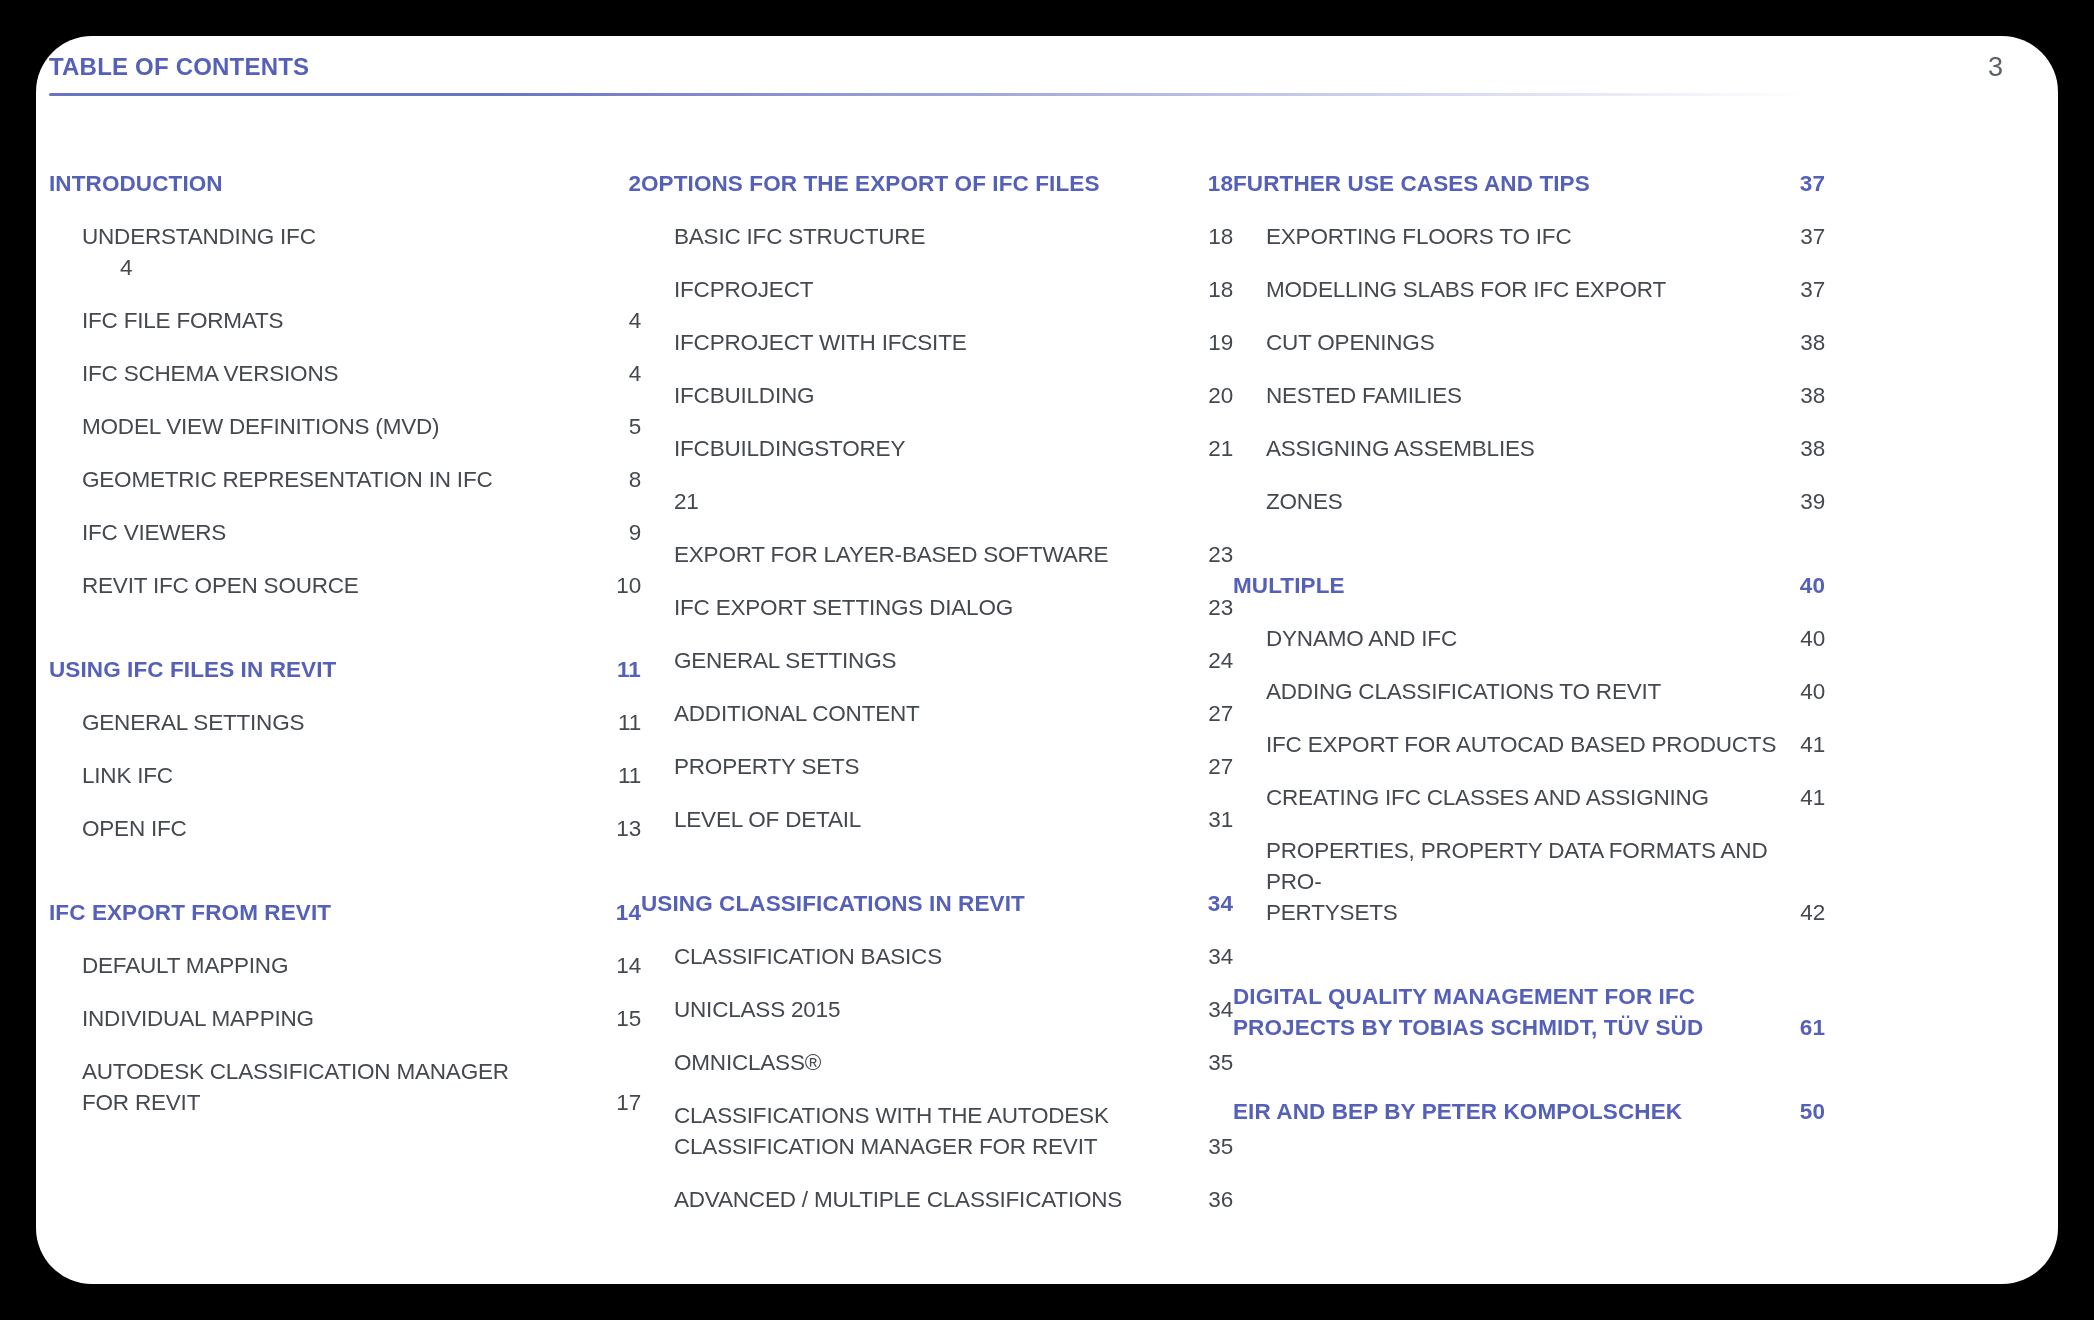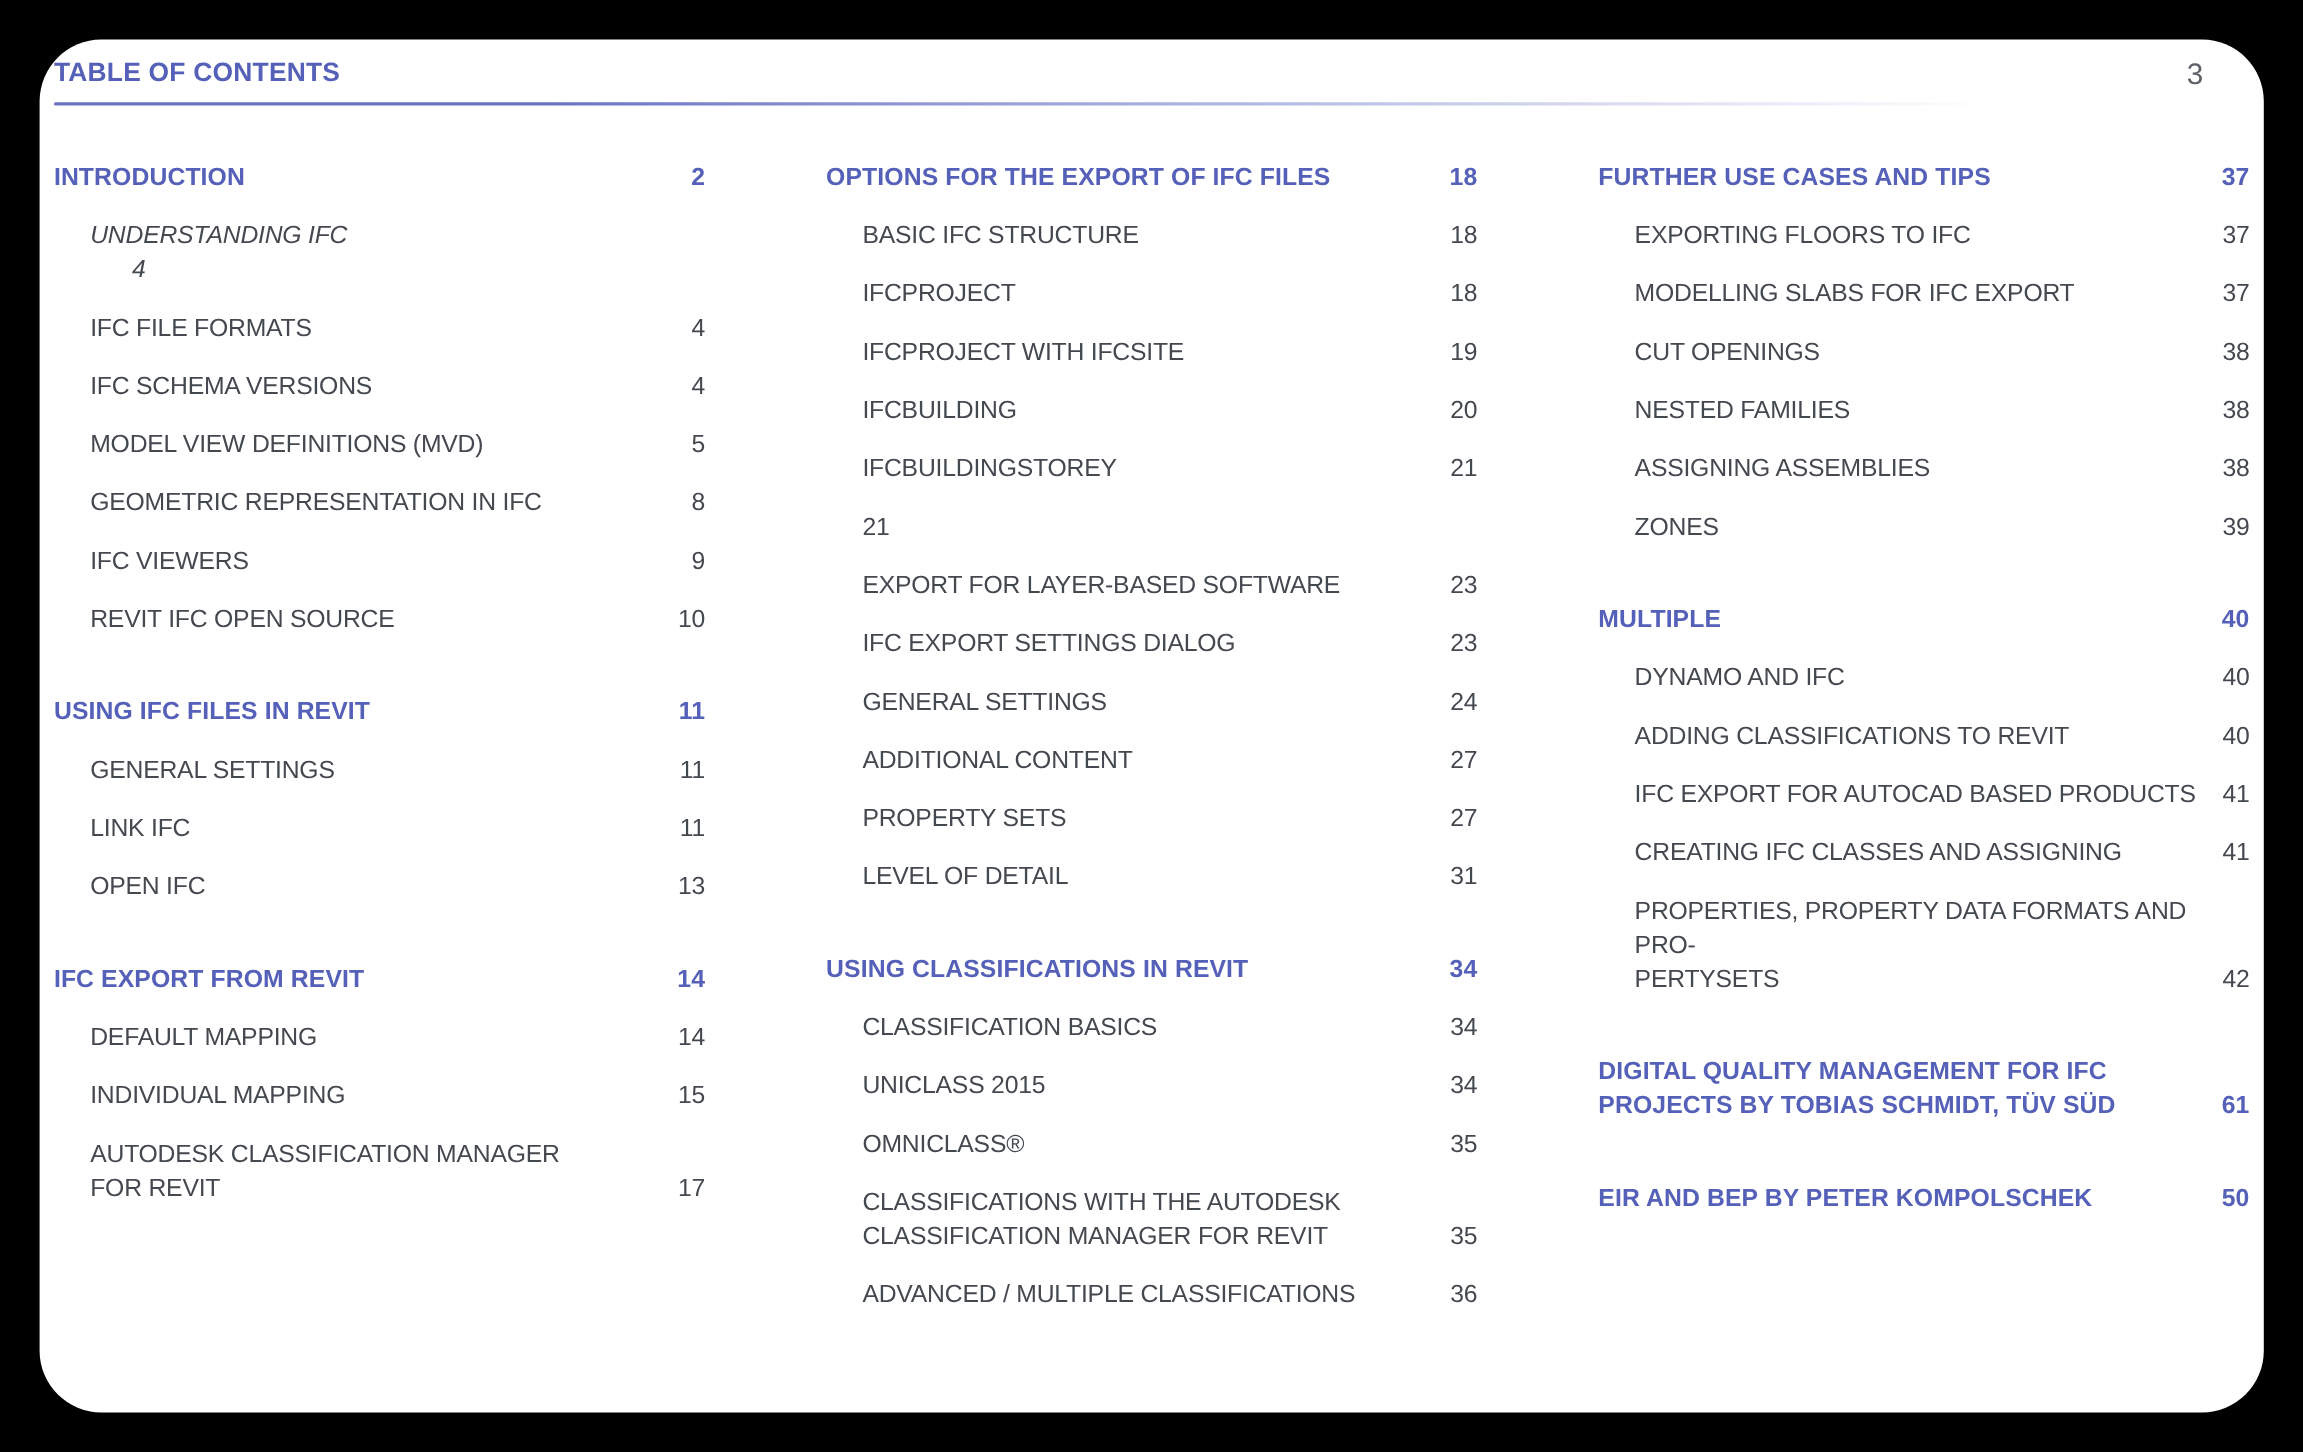--- a/index.html
+++ b/index.html
@@ -50,22 +50,21 @@
     height: 3px;
     margin-top: 11px;
     background: linear-gradient(to right,
       var(--rule, #6a73c4) 0%,
       var(--rule, #6a73c4) 22%,
       rgba(255,255,255,0) 88%);
     border-radius: 2px;
   }
   .columns {
     display: flex;
-    margin-top: 49px;
-    justify-content: space-between;
+    margin-top: 72px;
   }
   .column {
     flex: 0 0 592px;
     width: 592px;
   }
   .section + .section { margin-top: 53px; }
   .row {
     display: flex;
     justify-content: space-between;
     align-items: flex-end;
@@ -77,21 +76,21 @@
     color: var(--body-text, #44484f);
   }
   .row .title { white-space: pre-line; }
   .row .pg { text-align: right; flex: 0 0 auto; }
   .row.heading {
     color: var(--accent, #5560b9);
     font-weight: bold;
     letter-spacing: 0.1px;
   }
   .row.entry { padding-left: 33px; }
-  .row.entry.page-below { display: block; font-style: italic; }
+  .row.entry.page-below { display: block; }
   .row.entry.page-below .pg {
     display: block;
     text-align: left;
     margin-left: 38px;
   }
 </style>
 </head>
 <body>
 
 <div class="canvas">

